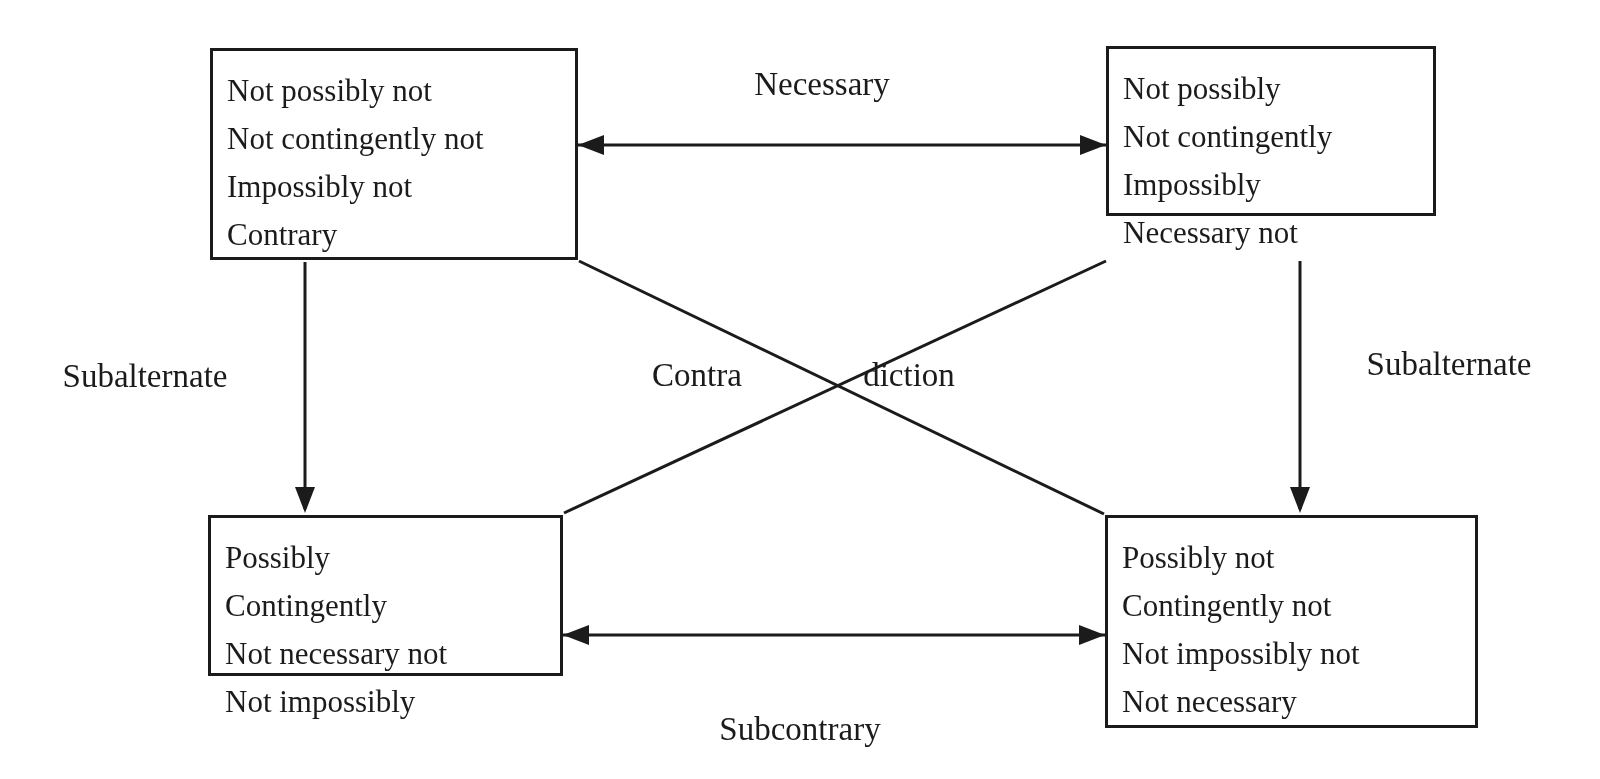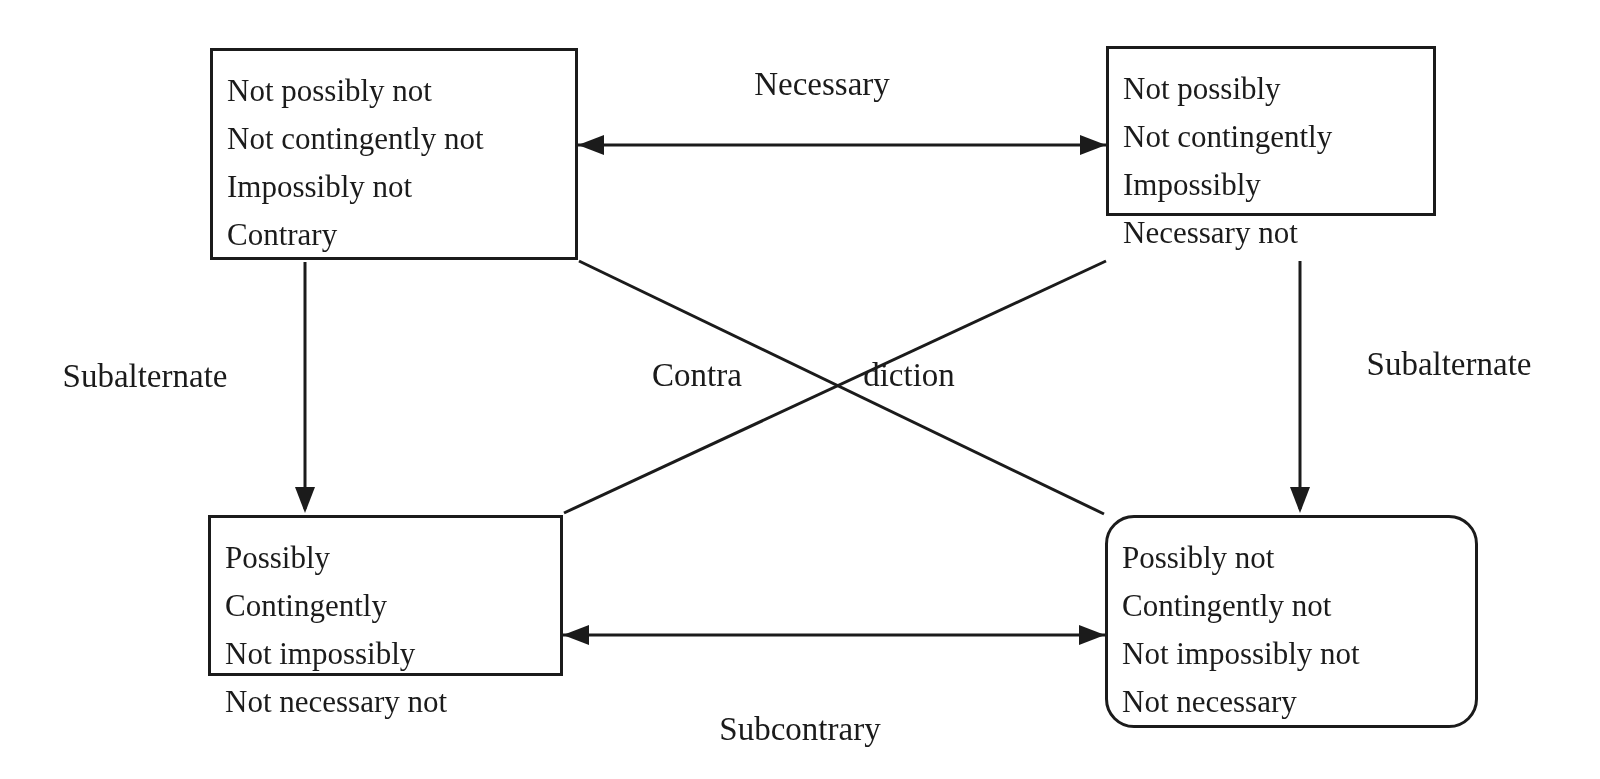--- a/index.html
+++ b/index.html
@@ -29,21 +29,21 @@
     border: 3px solid #1b1b1b;
     background: #ffffff;
     padding: 16px 14px;
     font-size: 31px;
     line-height: 48px;
     white-space: nowrap;
   }
   .node-tl { left: 210px;  top: 48px;  width: 368px; height: 212px; }
   .node-tr { left: 1106px; top: 46px;  width: 330px; height: 170px; }
   .node-bl { left: 208px;  top: 515px; width: 355px; height: 161px; }
-  .node-br { left: 1105px; top: 515px; width: 373px; height: 213px; border-radius: 29px; }
+  .node-br { left: 1105px; top: 515px; width: 373px; height: 213px; }
   .edge-label {
     position: absolute;
     font-size: 33px;
     transform: translate(-50%, -50%);
     white-space: nowrap;
     background: transparent;
   }
   .lbl-contrary      { left: 822px;  top: 84px;  }
   .lbl-subcontrary   { left: 800px;  top: 720px; margin-top: 9px; }
   .lbl-contra        { left: 697px;  top: 375px; }
@@ -89,22 +89,22 @@
   <div class="node node-tr">
     <div>Not possibly</div>
     <div>Not contingently</div>
     <div>Impossibly</div>
     <div>Necessary not</div>
   </div>
 
   <div class="node node-bl">
     <div>Possibly</div>
     <div>Contingently</div>
+    <div>Not necessary not</div>
     <div>Not impossibly</div>
-    <div>Not necessary not</div>
   </div>
 
   <div class="node node-br">
     <div>Possibly not</div>
     <div>Contingently not</div>
     <div>Not impossibly not</div>
     <div>Not necessary</div>
   </div>
 
   <div class="edge-label lbl-contrary">Necessary</div>

